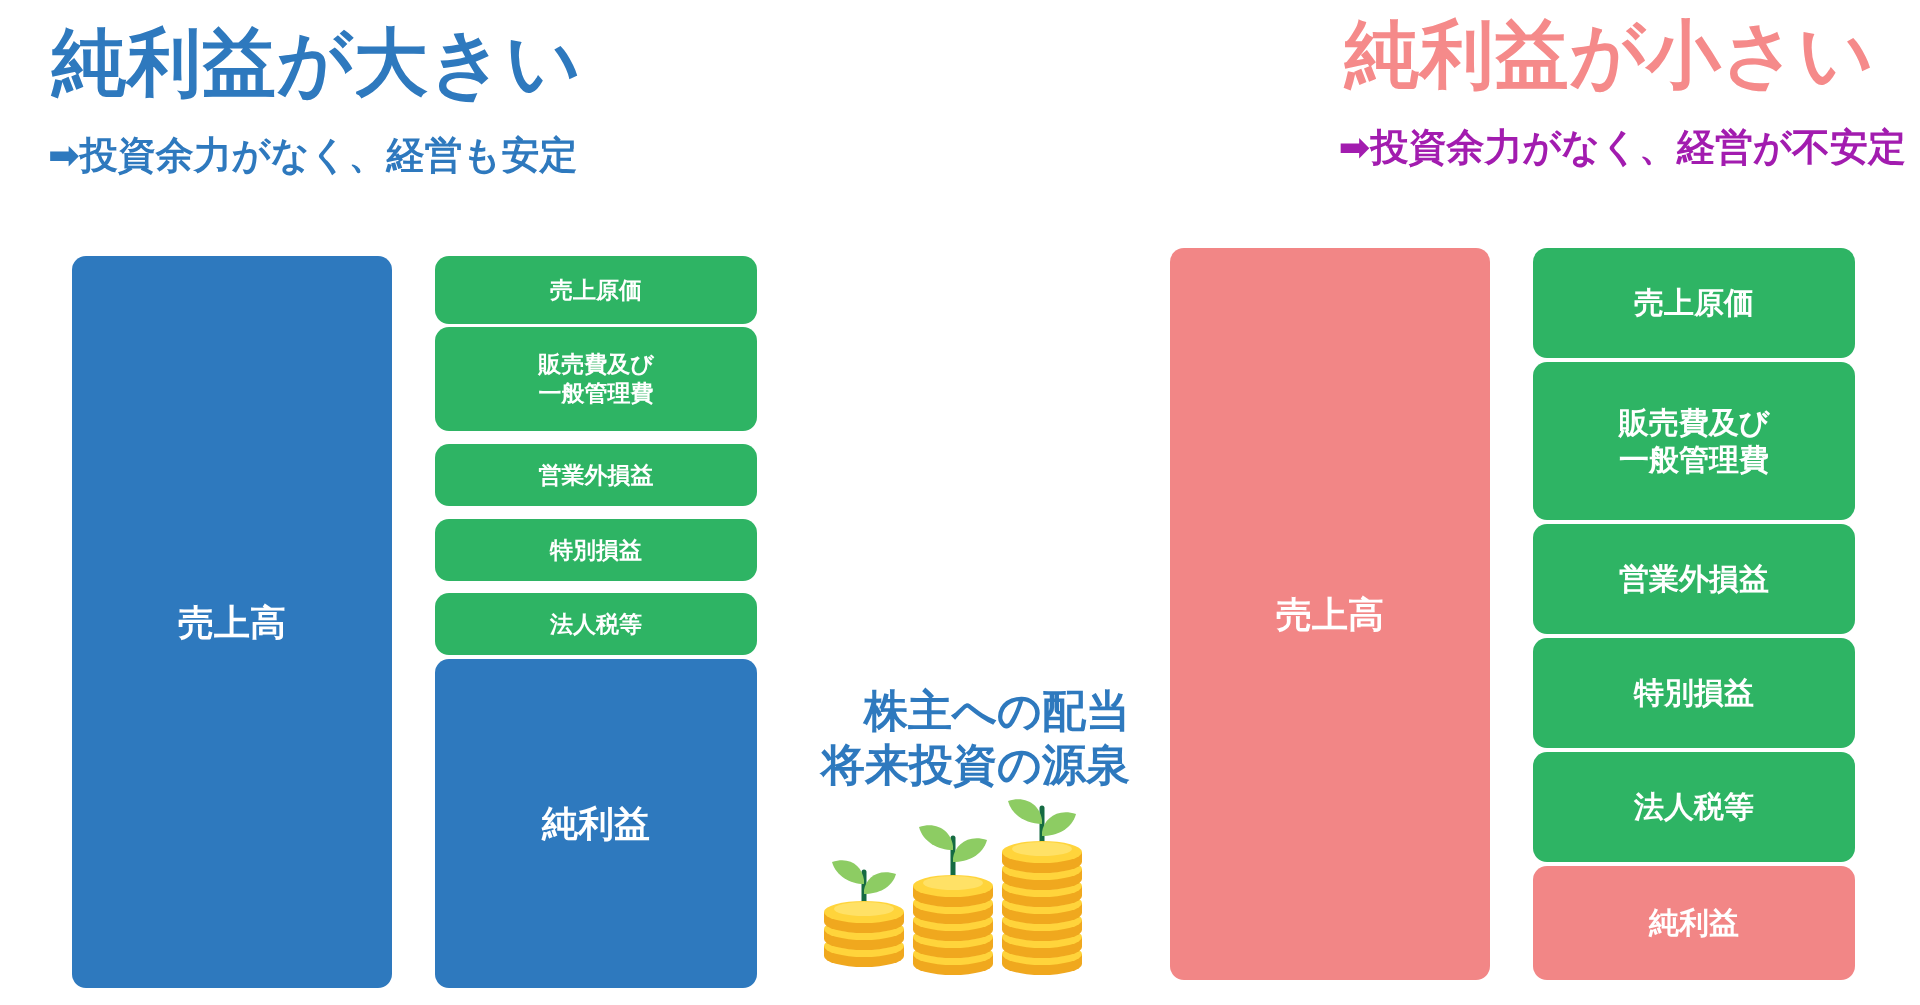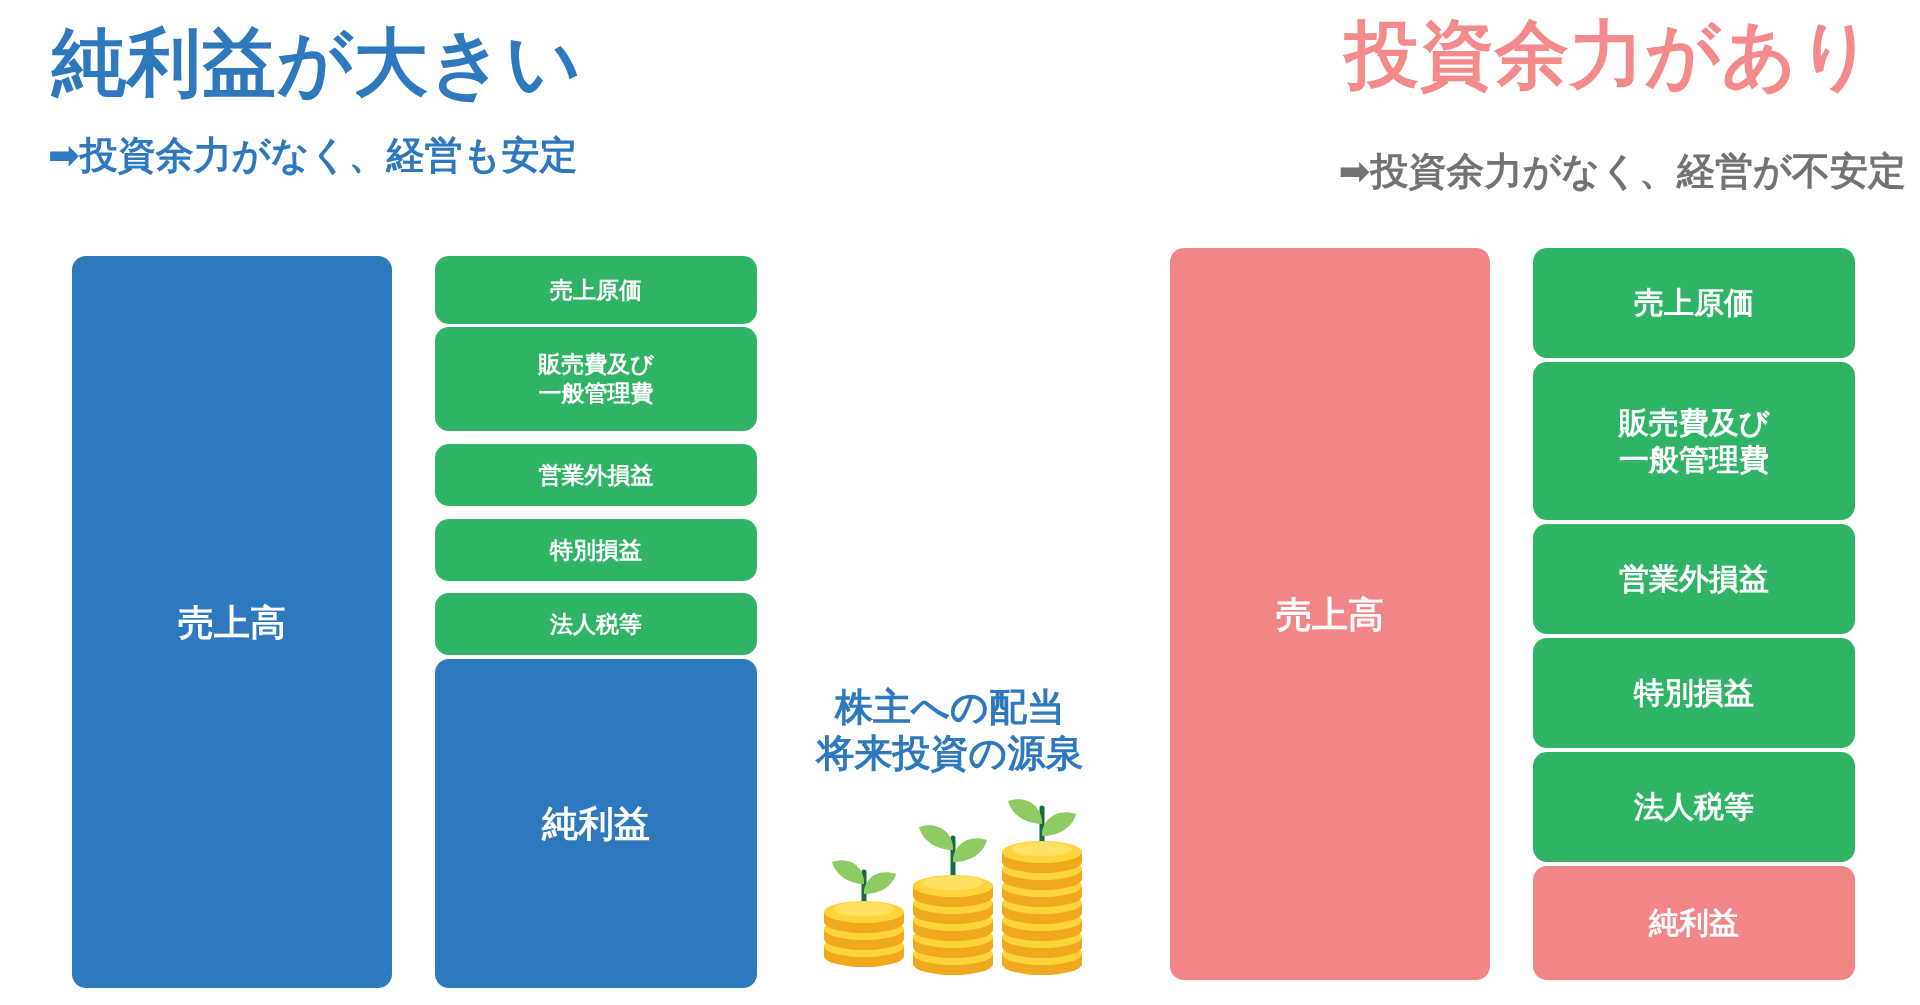--- a/index.html
+++ b/index.html
@@ -38,21 +38,21 @@
     white-space: nowrap;
     line-height: 1;
   }
 
   
   #panel-left .panel-title    { left: 52px; top: 18px;  color: #2E79BE; }
   #panel-left .panel-subtitle { left: 48px; top: 128px; color: #2E79BE; }
 
   
   #panel-right .panel-title    { right: 45px; top: 18px;  color: #F58A8A; }
-  #panel-right .panel-subtitle { right: 14px; top: 128px; color: #737373; margin-top: 24px; }
+  #panel-right .panel-subtitle { right: 14px; top: 128px; color: #a21caf; }
 
   
   .bar {
     position: absolute;
     border-radius: 14px;
     display: flex;
     align-items: center;
     justify-content: center;
     text-align: center;
     color: #ffffff;
@@ -78,24 +78,24 @@
   #left-extra     { left: 435px; top: 511px;  width: 322px; height: 62px;  font-size: 23px; }
   #left-tax       { left: 435px; top: 585px;  width: 322px; height: 62px;  font-size: 23px; }
   #left-profit    { left: 435px; top: 651px;  width: 322px; height: 329px; font-size: 36px; }
 
   
   #left-annotation {
     position: absolute;
     left: 770px; top: 676px;
     width: 360px;
     color: #2E79BE;
-    font-size: 38px;
+    font-size: 44px;
     font-weight: 700;
     line-height: 1.22;
-    text-align: center;
+    text-align: right;
     white-space: pre-line;
   }
   #coins-illustration {
     position: absolute;
     left: 820px; top: 790px;
     width: 270px; height: 200px;
   }
 
   
   #right-revenue {
@@ -258,21 +258,21 @@
         <rect x="182" y="54" width="80" height="10" fill="#F0A81E"></rect>
         <ellipse cx="222" cy="54" rx="40" ry="11" fill="#FFD43B"></ellipse>
         <ellipse cx="222" cy="51" rx="30" ry="7" fill="#FFE166"></ellipse>
       </g>
     </g>
   </svg>
 </div>
 
 <div class="panel" id="panel-right">
 
-  <div class="panel-title">投資余力があり</div>
+  <div class="panel-title">純利益が小さい</div>
 
   <div class="panel-subtitle">➡投資余力がなく、経営が不安定</div>
 </div>
 
 <div class="bar revenue-pink" id="right-revenue">
   <span>売上高</span>
 </div>
 
 <div class="bar cost" id="right-cogs">
   <span>売上原価</span>

